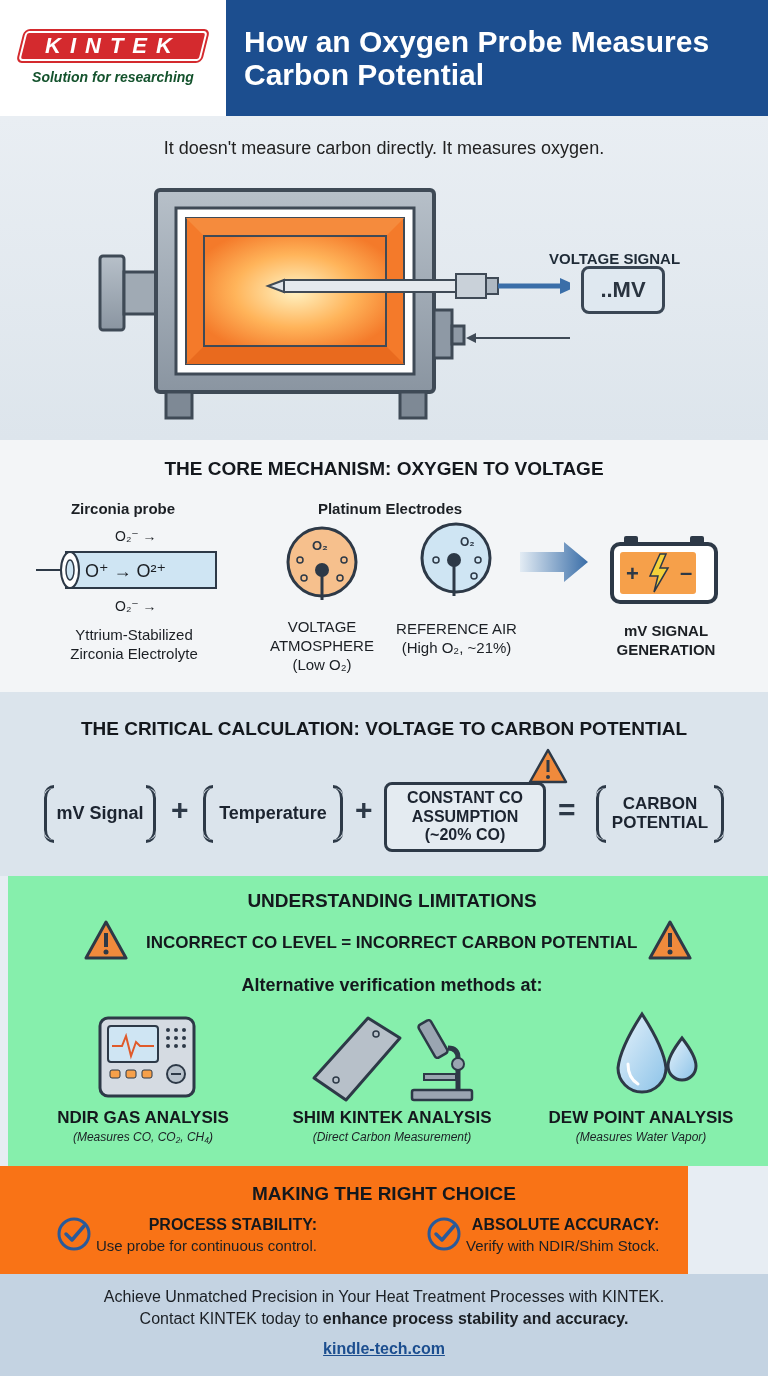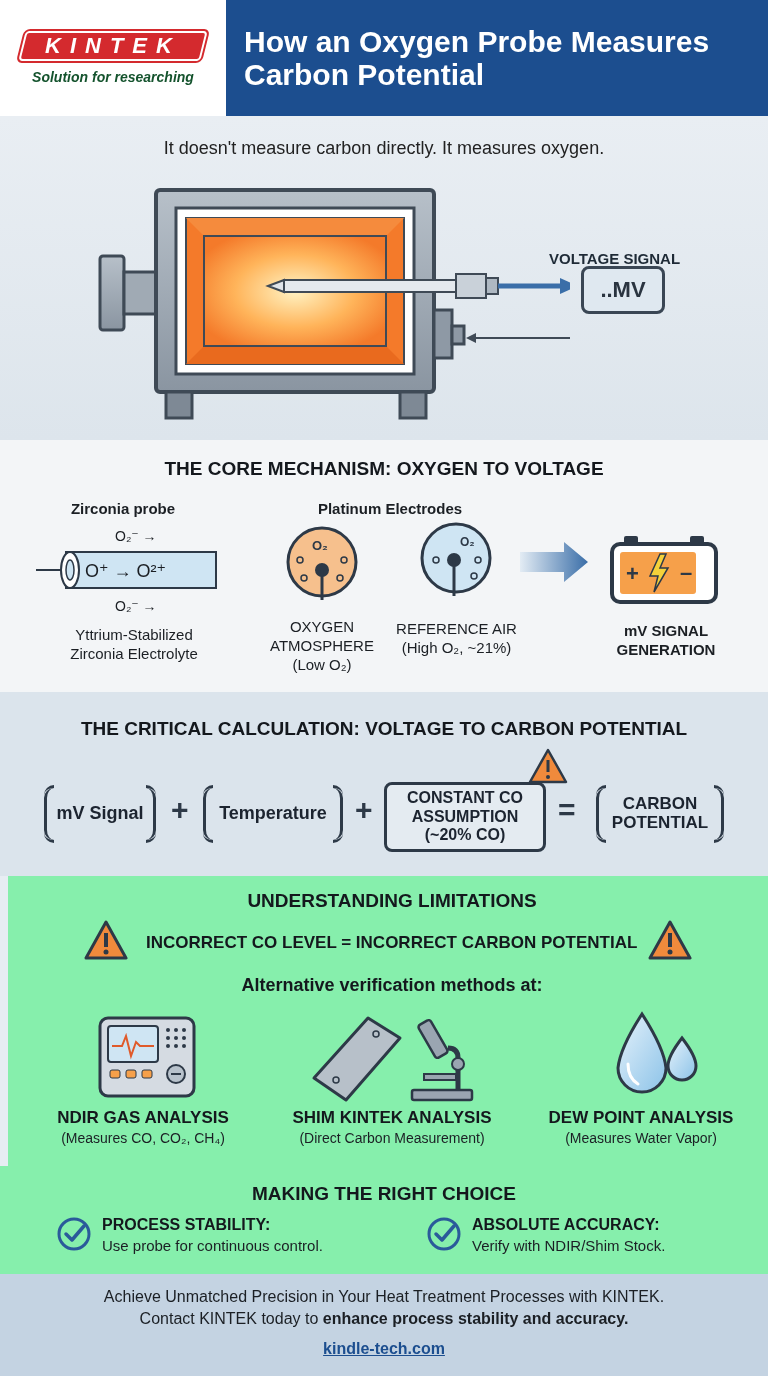--- a/index.html
+++ b/index.html
@@ -36,27 +36,27 @@
   .bracket::before { left: -3px; border-radius: 10px 0 0 10px; }
   .bracket::after { right: -3px; border-radius: 0 10px 10px 0; }
   .op { position: absolute; font-size: 30px; font-weight: bold; color: #2d3947; }
   .co-box { position: absolute; left: 384px; top: 90px; width: 162px; height: 70px; border: 3px solid #2d3947; border-radius: 8px; display: flex; align-items: center; justify-content: center; text-align: center; font-size: 16px; font-weight: bold; line-height: 1.15; color: #1c2430; background: #e4ebf1; }
 
   
   .sec4 { position: absolute; left: 8px; top: 876px; width: 768px; height: 290px; background: #86efac; }
   .warn-line { position: absolute; top: 57px; left: 138px; font-size: 17px; font-weight: bold; color: #14181d; }
   .alt-title { position: absolute; width: 768px; top: 99px; text-align: center; font-size: 18px; font-weight: bold; color: #14181d; }
   .meth-title { position: absolute; font-size: 17px; font-weight: bold; color: #14181d; text-align: center; }
-  .meth-sub { position: absolute; font-size: 14px; color: #1b1f24; text-align: center; }
-
-  
-  .sec5 { position: absolute; left: 0; top: 1166px; width: 768px; height: 108px; background: #86efac; }
+  .meth-sub { position: absolute; font-size: 12px; color: #1b1f24; text-align: center; font-style: italic; }
+
+  
+  .sec5 { position: absolute; left: 0; top: 1166px; width: 688px; height: 108px; background: #f97316; }
   .choice-title { position: absolute; width: 768px; top: 17px; text-align: center; font-size: 19px; font-weight: bold; color: #14181d; }
   .choice { position: absolute; top: 50px; display: flex; align-items: flex-start; }
-  .choice .txt { margin-left: 10px; }
+  .choice .txt { margin-left: 4px; text-align: right; }
   .choice .t1 { font-size: 16px; font-weight: bold; color: #14181d; }
   .choice .t2 { font-size: 15px; color: #1b1f24; margin-top: 3px; }
 
   
   .footer { position: absolute; left: 0; top: 1274px; width: 768px; height: 102px; background: #c4d3e2; text-align: center; }
   .footer .f1 { margin-top: 14px; font-size: 16px; color: #1b1f24; }
   .footer .f2 { margin-top: 4px; font-size: 16px; color: #1b1f24; }
   .footer .f2 b { font-weight: bold; }
   .footer .link { display: inline-block; margin-top: 12px; font-size: 16px; font-weight: bold; color: #1c4e8f; text-decoration: underline; }
 </style>
@@ -140,21 +140,21 @@
   <svg style="position:absolute; left:284px; top:84px;" width="76" height="76">
     <circle cx="38" cy="38" r="34" fill="#f6c08d" stroke="#2d3947" stroke-width="3"></circle>
     <circle cx="16" cy="36" r="3" fill="none" stroke="#2d3947" stroke-width="1.5"></circle>
     <circle cx="60" cy="36" r="3" fill="none" stroke="#2d3947" stroke-width="1.5"></circle>
     <circle cx="20" cy="54" r="3" fill="none" stroke="#2d3947" stroke-width="1.5"></circle>
     <circle cx="56" cy="54" r="3" fill="none" stroke="#2d3947" stroke-width="1.5"></circle>
     <circle cx="38" cy="46" r="7" fill="#2d3947"></circle>
     <line x1="38" y1="46" x2="38" y2="76" stroke="#2d3947" stroke-width="3"></line>
     <text x="28" y="26" font-size="13" font-weight="bold" fill="#2d3947" font-family="Liberation Sans, sans-serif">O₂</text>
   </svg>
-  <div class="lbl" style="left:262px; top:178px; width:120px;"><span>OXYGEN</span><br><span>ATMOSPHERE</span><br><span>(Low O₂)</span></div>
+  <div class="lbl" style="left:262px; top:178px; width:120px;"><span>VOLTAGE</span><br><span>ATMOSPHERE</span><br><span>(Low O₂)</span></div>
 
   <svg style="position:absolute; left:418px; top:80px;" width="76" height="76">
     <circle cx="38" cy="38" r="34" fill="#cfe5f3" stroke="#2d3947" stroke-width="3"></circle>
     <circle cx="18" cy="40" r="3" fill="none" stroke="#2d3947" stroke-width="1.5"></circle>
     <circle cx="60" cy="40" r="3" fill="none" stroke="#2d3947" stroke-width="1.5"></circle>
     <circle cx="56" cy="56" r="3" fill="none" stroke="#2d3947" stroke-width="1.5"></circle>
     <circle cx="36" cy="40" r="7" fill="#2d3947"></circle>
     <line x1="36" y1="40" x2="36" y2="76" stroke="#2d3947" stroke-width="3"></line>
     <text x="42" y="26" font-size="12" font-weight="bold" fill="#2d3947" font-family="Liberation Sans, sans-serif">O₂</text>
   </svg>

